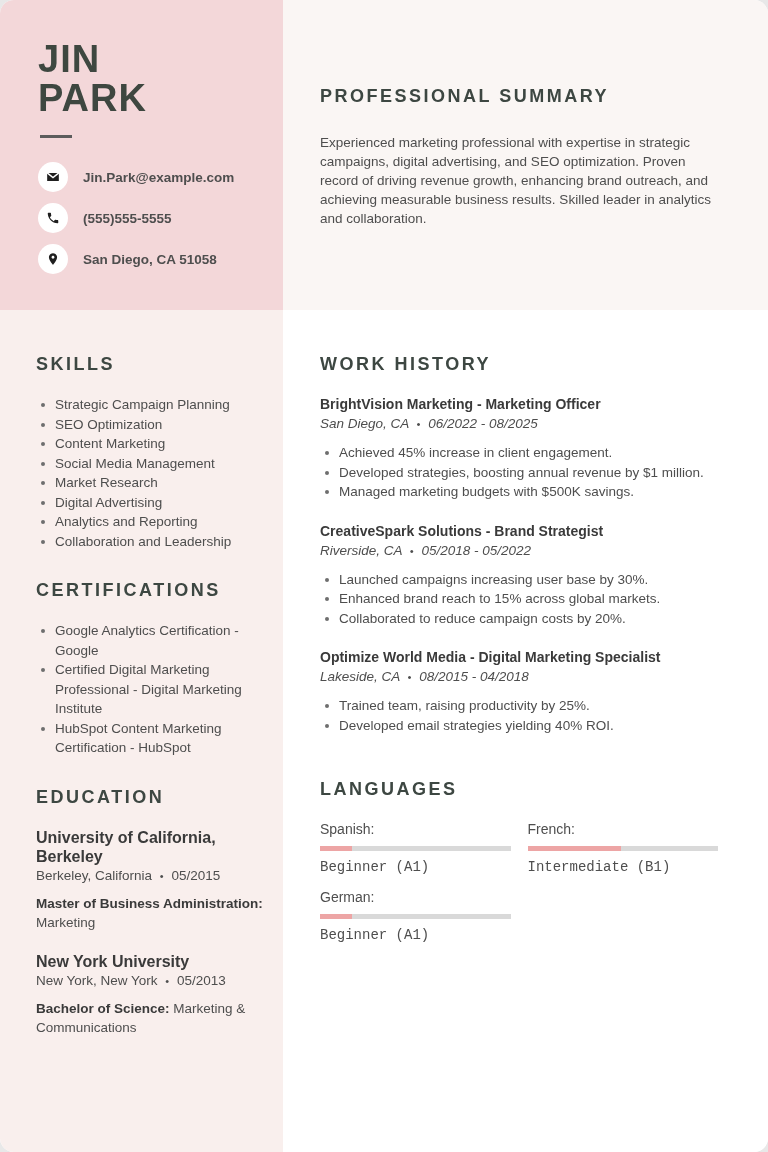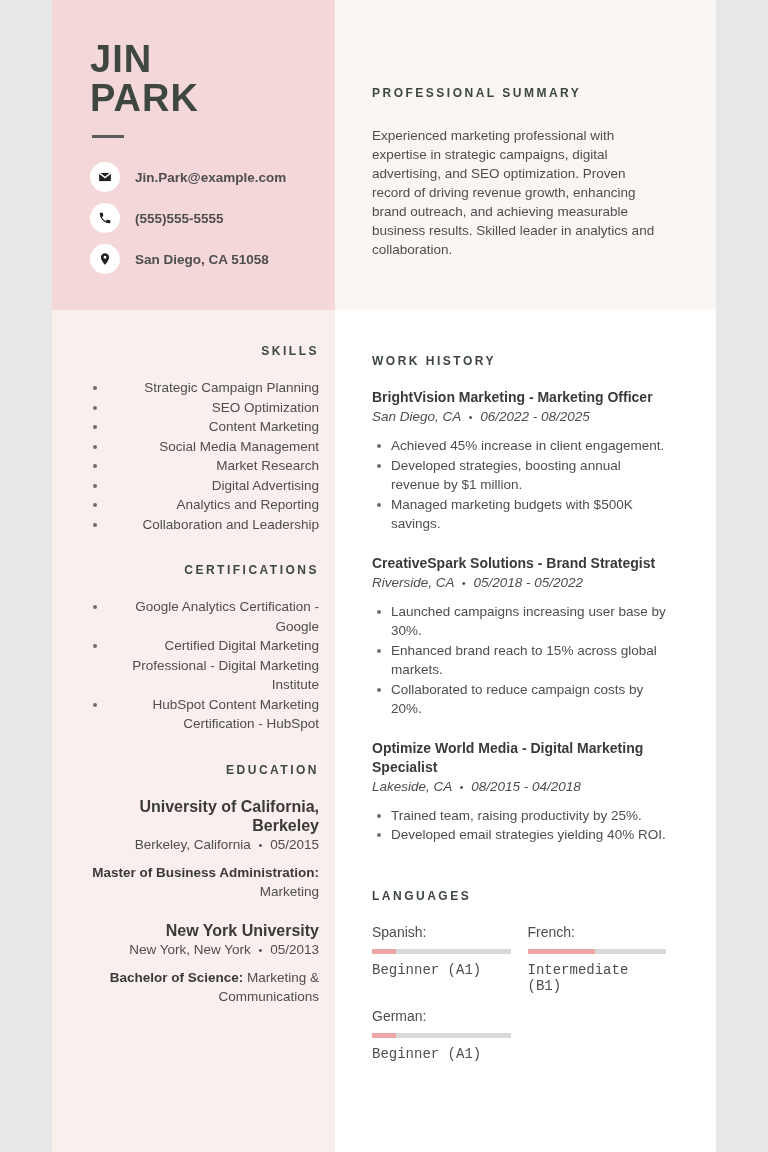--- a/index.html
+++ b/index.html
@@ -1,26 +1,27 @@
 <!DOCTYPE html>
 <html style="--c-pink-header: #f3d7d9; --c-offwhite: #faf6f4; --c-sidebar: #f9efed; --c-main-bg: #ffffff; --c-heading: #3d4742; --c-name: #3e4740; --c-text: #4e4e4e; --c-bar-fill: #eda5a5; --c-bar-track: #d9d9d9; --c-icon-circle: #ffffff; --c-icon-glyph: #1f1f1f;"><head>
 <meta charset="utf-8">
 <style>
   * { margin: 0; padding: 0; box-sizing: border-box; }
   html, body { background: #e8e8e8; }
   body { font-family: "Liberation Sans", sans-serif; }
 
   .page {
-    width: 664px; height: 1152px;
+    width: 768px; height: 1152px;
     margin: 0 auto;
     display: grid;
     grid-template-columns: 283px 1fr;
     grid-template-rows: 310px 1fr;
     background: var(--c-main-bg, #ffffff);
     overflow: hidden;
+    border-radius: 14px;
   }
 
   
   .header-pink {
     grid-column: 1; grid-row: 1;
     background: var(--c-pink-header, #f3d7d9);
     padding: 40px 20px 0 38px;
   }
   .name { color: var(--c-name, #3e4740); font-size: 38px; font-weight: 700;
           line-height: 39px; letter-spacing: 1px; }
@@ -42,34 +43,33 @@
   .summary-band {
     grid-column: 2; grid-row: 1;
     background: var(--c-offwhite, #faf6f4);
     padding: 86px 50px 0 37px;
   }
 
   
   .sidebar {
     grid-column: 1; grid-row: 2;
     background: var(--c-sidebar, #f9efed);
-    padding: 34px 16px 0 36px;
-    text-align: right;
+    padding: 44px 16px 0 36px;
   }
 
   
   .main-content {
     grid-column: 2; grid-row: 2;
     background: var(--c-main-bg, #ffffff);
     padding: 44px 50px 0 37px;
   }
 
   
   .section-heading {
-    font-size: 12px; font-weight: 700; letter-spacing: 2.5px;
+    font-size: 18px; font-weight: 700; letter-spacing: 2.5px;
     color: var(--c-heading, #3d4742);
   }
   .body-text { font-size: 13.5px; line-height: 19px; color: var(--c-text, #4e4e4e); }
   .summary-band .body-text { margin-top: 26px; }
 
   ul.dot-list { list-style: none; margin-top: 20px; }
   ul.dot-list li {
     position: relative; padding-left: 19px;
     font-size: 13.5px; line-height: 19.5px; color: var(--c-text, #4e4e4e);
   }

